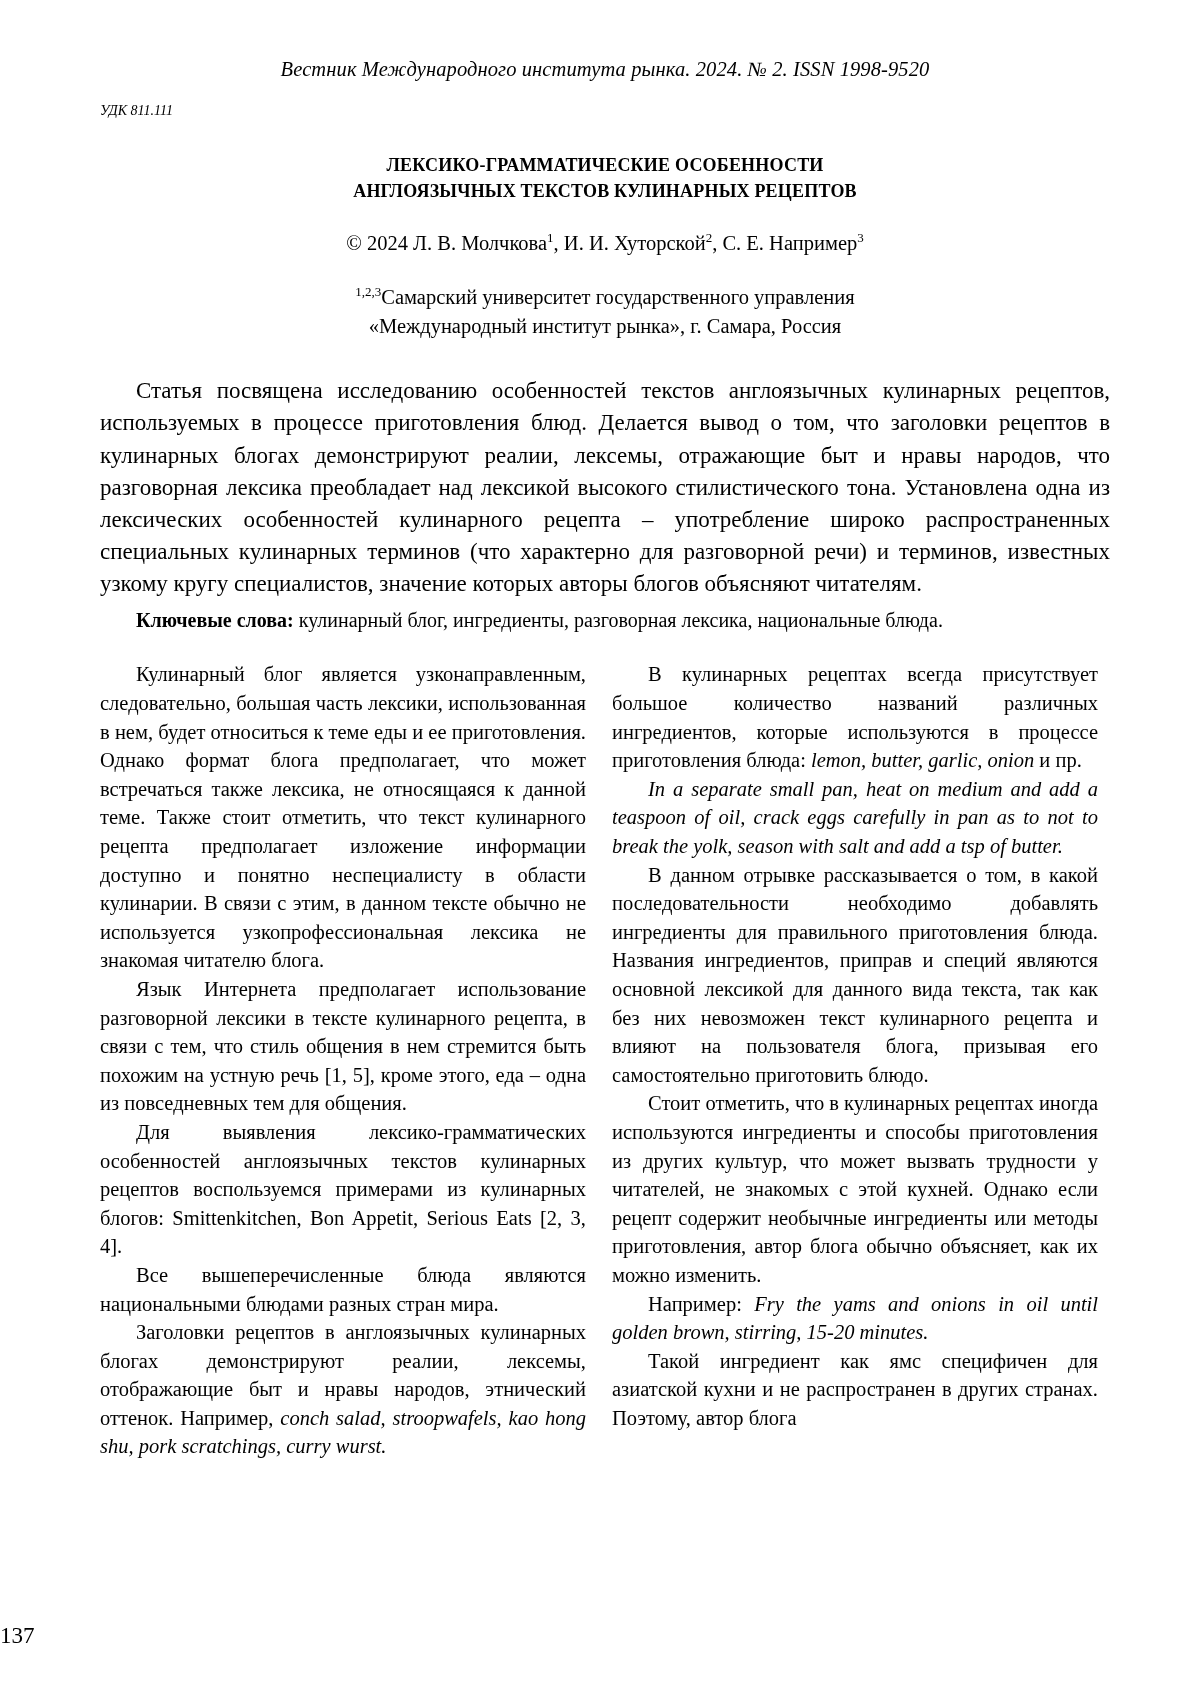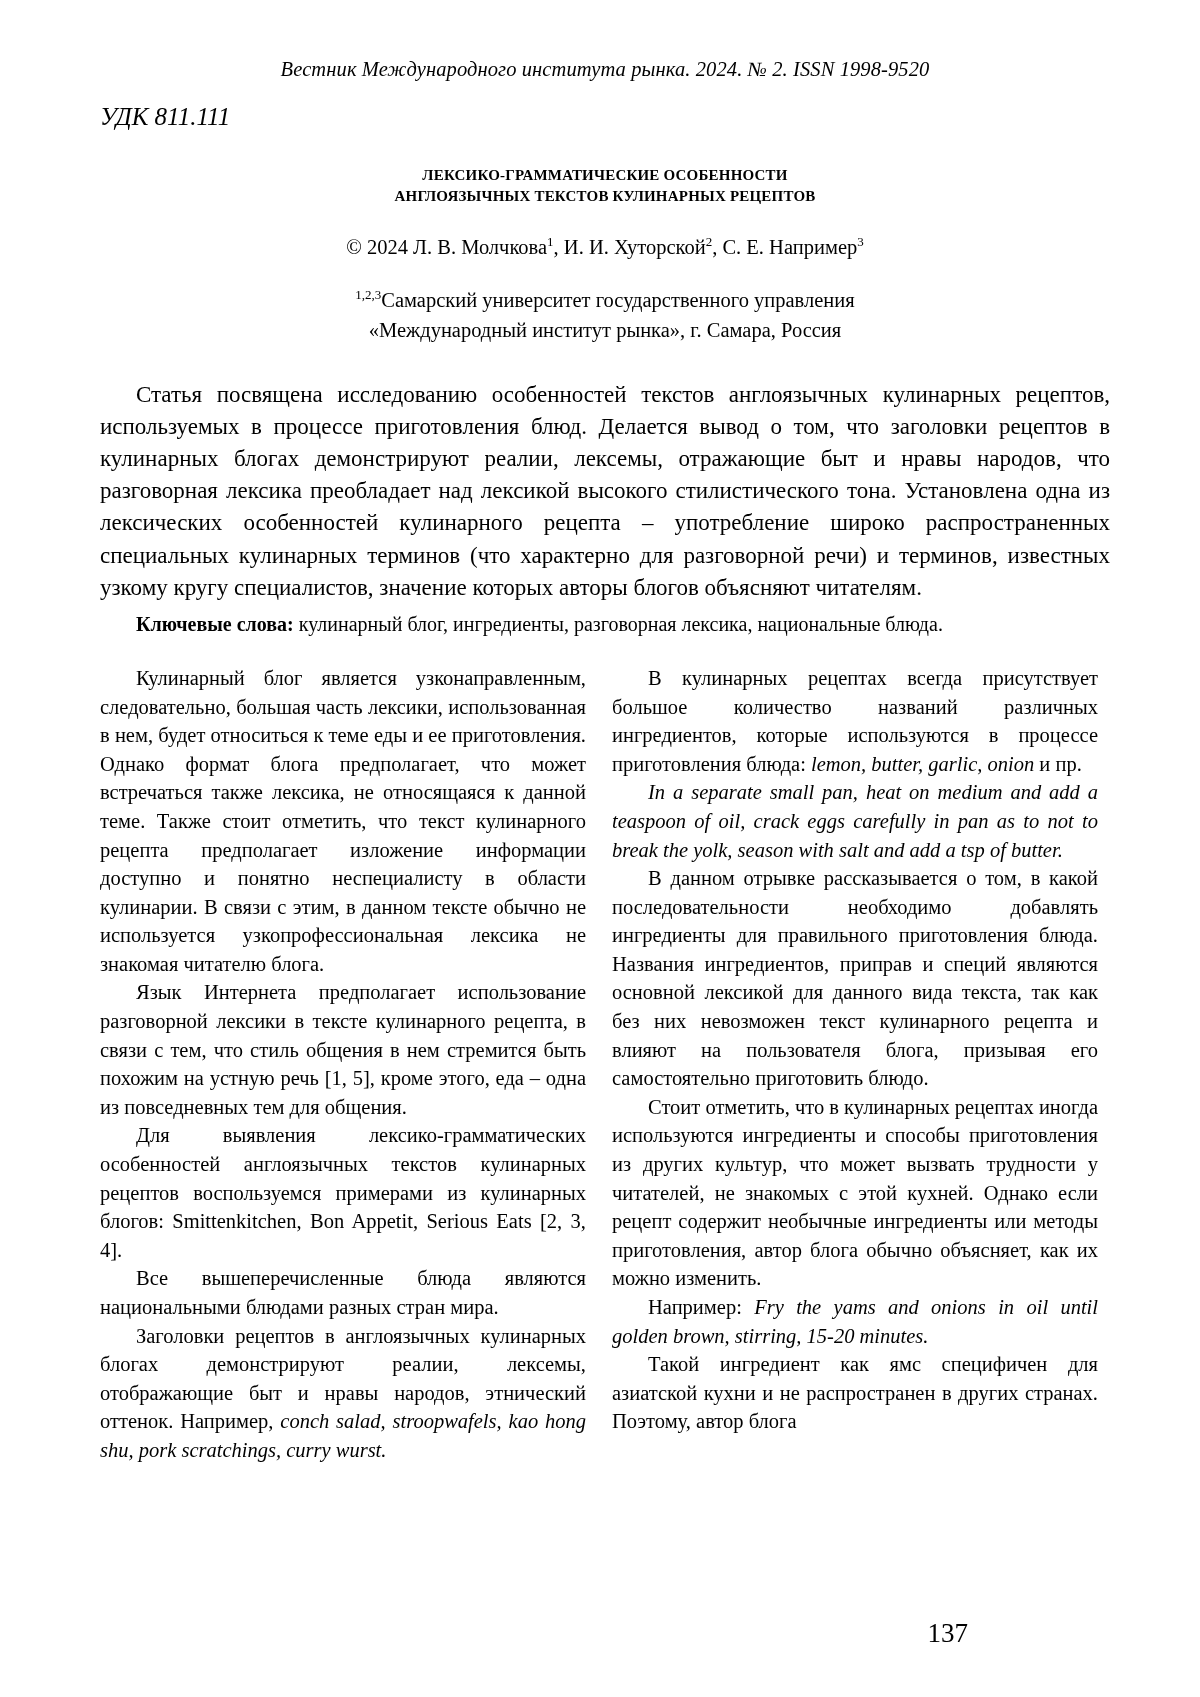--- a/index.html
+++ b/index.html
@@ -30,28 +30,28 @@
   }
   .running-head {
     text-align: center;
     font-style: italic;
     font-size: 20.5px;
     letter-spacing: 0.1px;
     margin-bottom: 22px;
   }
   .udc {
     font-style: italic;
-    font-size: 25px;
+    font-size: 14px;
     text-align: left;
     margin-bottom: 34px;
   }
   .title {
     text-align: center;
     font-weight: bold;
-    font-size: 15px;
+    font-size: 18px;
     line-height: 1.42;
     letter-spacing: 0.2px;
     margin: 0 auto 26px auto;
     width: 860px;
   }
   .authors {
     text-align: center;
     font-size: 20.5px;
     margin-bottom: 28px;
   }
@@ -100,22 +100,22 @@
     text-indent: 36px;
   }
   .col p.it { font-style: italic; }
   .col i { font-style: italic; }
 
   .pagenum {
     position: absolute;
     bottom: 48px;
     left: 0;
     width: 968px;
-    text-align: right;
-    font-size: 27px;
+    text-align: left;
+    font-size: 23px;
   }
 </style>
 </head>
 <body>
 
 <div class="page">
 
   <div class="content">
 
     <div class="running-head">Вестник Международного института рынка. 2024. № 2. ISSN 1998-9520</div>

